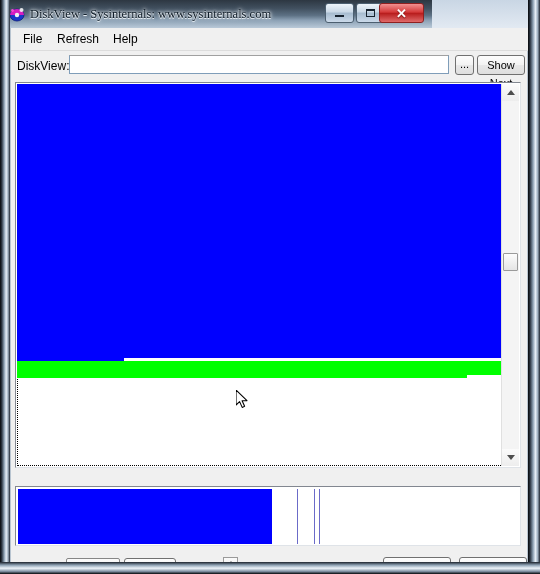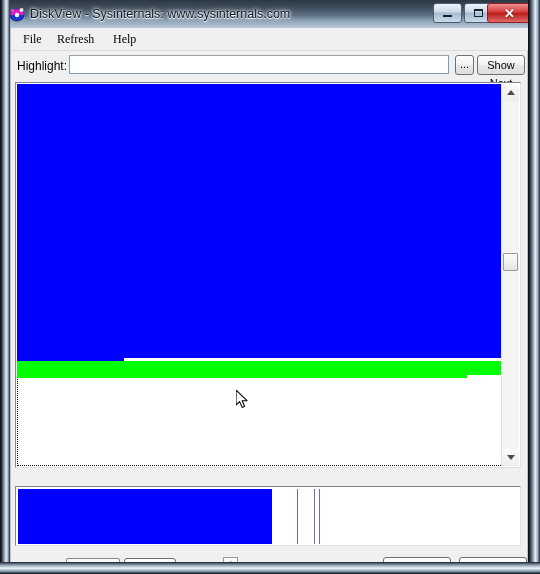--- a/index.html
+++ b/index.html
@@ -18,22 +18,23 @@
     position:absolute;
     background:linear-gradient(to right,#05070a 0%,#2c3642 18%,#8ea2b4 42%,#e6eef6 62%,#9fb0c0 80%,#1b222c 100%);
   }
   #frame-left{left:0;top:0;width:10px;height:574px;}
   #frame-right{right:0;top:0;width:12px;height:574px;}
   #frame-bottom{left:0;bottom:0;width:540px;height:12px;
     background:linear-gradient(to bottom,#1b222c 0%,#8ea2b4 26%,#eef4fa 52%,#8193a5 78%,#05070a 100%);}
 
   
   #titlebar{
-    position:absolute;left:0;top:0;width:540px;height:28px;
+    position:absolute;left:0;top:0;width:432px;height:28px;
     background:linear-gradient(to bottom,#2d3742 0%,#41505f 30%,#5d7184 55%,#8ba0b4 72%,#b9c9d8 100%);
+    font-family:Liberation Serif, serif;
   }
   #title-icon{position:absolute;left:9px;top:6px;width:16px;height:16px;}
   #title-text{
     position:absolute;left:30px;top:4px;height:20px;line-height:20px;
     font-size:12.5px;color:#0d1a26;
     text-shadow:0 0 3px #ffffff,0 0 5px #ffffff,0 1px 0 #e9f1f8;
     white-space:nowrap;
   }
   .wbtn{
     position:absolute;top:3px;height:20px;width:29px;box-sizing:border-box;
@@ -60,21 +61,21 @@
   #client{
     position:absolute;left:10px;top:28px;width:518px;height:534px;
     background:#f0f0f0;
     box-sizing:border-box;
     border-left:1px solid #b8c4d0;border-right:1px solid #b8c4d0;
   }
   
   #menubar{position:absolute;left:0;top:0;width:518px;height:22px;background:#f0f0f0;}
   .menu-item{
     position:absolute;top:2px;height:18px;line-height:18px;
-    font-size:12px;color:#000;padding:0 7px;font-family:Liberation Serif, serif;
+    font-size:12px;color:#000;padding:0 7px;
   }
   #menu-file{left:5px;}
   #menu-options{left:39px;}
   #menu-help{left:95px;}
   #menu-sep{position:absolute;left:0;top:22px;width:518px;height:1px;background:#dcdcdc;}
 
   
   #highlight-label{
     position:absolute;left:6px;top:30px;height:16px;line-height:16px;
     font-size:12px;color:#000;
@@ -213,21 +214,21 @@
 
   <div id="client">
 
     <div id="menubar">
       <div class="menu-item" id="menu-file">File</div>
       <div class="menu-item" id="menu-options">Refresh</div>
       <div class="menu-item" id="menu-help">Help</div>
     </div>
     <div id="menu-sep"></div>
 
-    <div id="highlight-label">Highlight:</div>
+    <div id="highlight-label">DiskView:</div>
     <input id="highlight-input" type="text" value="" style="">
     <div class="btn" id="btn-browse">...</div>
     <div class="btn" id="btn-shownext">Show Next</div>
 
     <div id="map-panel">
       <div id="map-inner">
         <div class="blueblock" id="blue-full" style="left: 0px; top: 0px; width: 486px; height: 274px; background: rgb(0, 0, 255);"></div>
         <div class="blueblock" id="blue-partial" style="left: 0px; top: 274px; width: 107px; height: 3px; background: rgb(0, 0, 255);"></div>
         <div class="greenblock" id="green-band" style="left: 0px; top: 277px; width: 486px; height: 14px; background: rgb(0, 255, 0);"></div>
         <div class="greenblock" id="green-partial" style="left: 0px; top: 291px; width: 450px; height: 3px; background: rgb(0, 255, 0);"></div>

